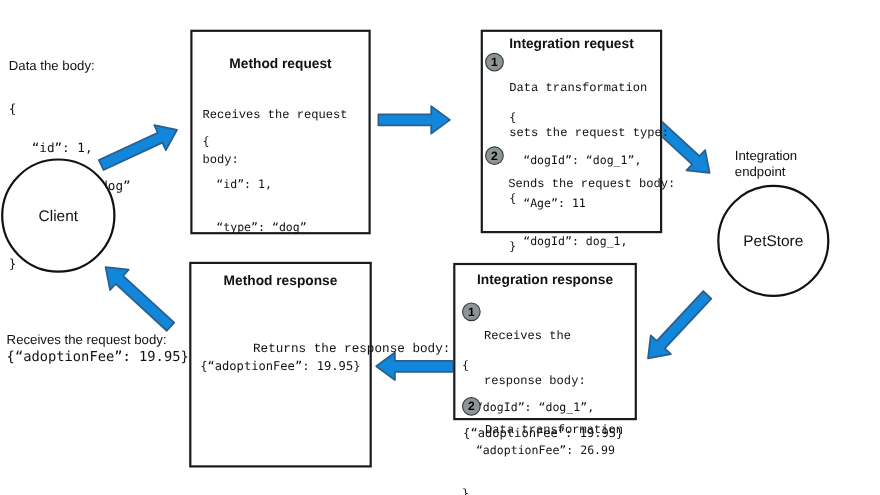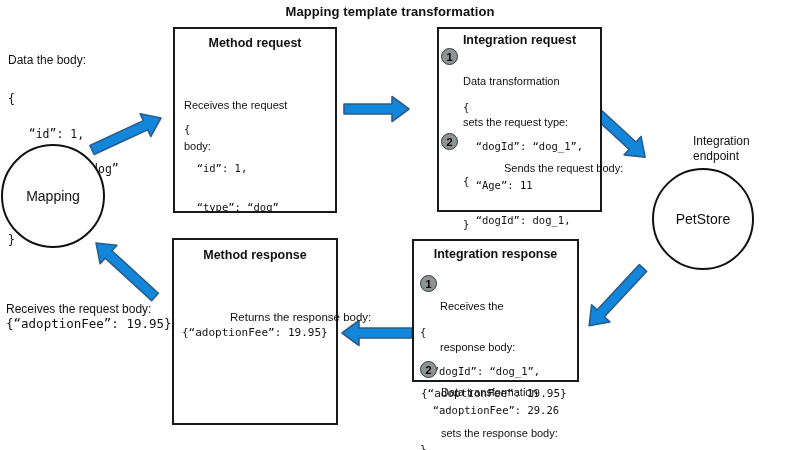--- a/index.html
+++ b/index.html
@@ -56,20 +56,21 @@
     position: absolute;
     left: 0; right: 0;
     text-align: center;
     font-size: 12.5px;
     font-weight: bold;
   }
   .lbl {
     font-size: 11px;
     line-height: 13.5px;
     white-space: pre;
+    font-family: Liberation Mono, monospace;
   }
   .code {
     font-family: "DejaVu Sans Mono", monospace;
     font-size: 10.5px;
     line-height: 13px;
     white-space: pre;
   }
   .abs { position: absolute; }
   .note-label {
     font-size: 12px;
@@ -93,29 +94,27 @@
     font-weight: bold;
     display: flex;
     align-items: center;
     justify-content: center;
   }
   .endpoint-label {
     position: absolute;
     left: 668px; top: 134px;
     font-size: 12px;
     line-height: 15px;
-    margin-left: 25px;
   }
 </style>
 </head>
 <body>
 
 <div class="canvas">
 
-  <div class="diagram-title">Mapping template transformation</div>
 
   <svg class="arrow-layer" width="800" height="450" viewBox="0 0 800 450">
     <polygon transform="translate(92 150) rotate(-24.9)" points="0,-5 59,-5 59,-12.5 76,0 59,12.5 59,5 0,5" fill="#1186db"></polygon>
     <polygon transform="translate(344 109)" points="0,-5 48,-5 48,-12.5 65,0 48,12.5 48,5 0,5" fill="#1186db"></polygon>
     <polygon transform="translate(584 101) rotate(42.6)" points="0,-5 66,-5 66,-12.5 83,0 66,12.5 66,5 0,5" fill="#1186db"></polygon>
     <polygon transform="translate(643 268) rotate(133)" points="0,-5 62,-5 62,-12.5 79,0 62,12.5 62,5 0,5" fill="#1186db"></polygon>
     <polygon transform="translate(412 333) rotate(180)" points="0,-5 53,-5 53,-12.5 70,0 53,12.5 53,5 0,5" fill="#1186db"></polygon>
     <polygon transform="translate(155 297) rotate(-137.5)" points="0,-5 63,-5 63,-12.5 80,0 63,12.5 63,5 0,5" fill="#1186db"></polygon>
   </svg>
 
@@ -124,30 +123,30 @@
     <div class="note-code" style="margin-top:3px;">
       <div>{</div>
       <div>   “id”: 1,</div>
       <div>   “type”: “dog”</div>
       <div>   “Age”: 11</div>
       <div>}</div>
     </div>
   </div>
 
   <div class="node-circle client-circle">
-    <span>Mapping</span>
+    <span>Client</span>
   </div>
 
   <div class="abs" style="left:6px; top:302px;">
     <div class="note-label">Receives the request body:</div>
     <div class="note-code" style="margin-top:2px; font-size:12.5px;">{“adoptionFee”: 19.95}</div>
   </div>
 
   <div class="box box-method-request">
-    <div class="box-title" style="top:7px;">Method request</div>
+    <div class="box-title" style="top:22px;">Method request</div>
     <div class="abs lbl" style="left:9px; top:43px;">
       <div>Receives the request</div>
       <div>body:</div>
     </div>
     <div class="abs code" style="left:9px; top:68px;">
       <div>{</div>
       <div>  “id”: 1,</div>
       <div>  “type”: “dog”</div>
       <div>  “Age”: 11</div>
       <div>}</div>
@@ -165,21 +164,21 @@
     </div>
     <div class="abs code" style="left:24px; top:46px;">
       <div>{</div>
       <div>  “dogId”: “dog_1”,</div>
       <div>  “Age”: 11</div>
       <div>}</div>
     </div>
     <div class="badge" style="left:2px; top:104px;">
       <span>2</span>
     </div>
-    <div class="abs lbl" style="left:23px; top:106px;margin-left:42px;">
+    <div class="abs lbl" style="left:23px; top:106px;">
       <div>Sends the request body:</div>
     </div>
     <div class="abs code" style="left:24px; top:120px;">
       <div>{</div>
       <div>  “dogId”: dog_1,</div>
       <div>  “Age” : 11</div>
       <div>}</div>
     </div>
   </div>
 
@@ -202,26 +201,25 @@
     <div class="badge" style="left:6px; top:34px;">
       <span>1</span>
     </div>
     <div class="abs lbl" style="left:26px; top:32px;">
       <div>Receives the</div>
       <div>response body:</div>
     </div>
     <div class="abs code" style="left:6px; top:59px;">
       <div>{</div>
       <div>  “dogId”: “dog_1”,</div>
-      <div>  “adoptionFee”: 29.26</div>
+      <div>  “adoptionFee”: 26.99</div>
       <div>}</div>
     </div>
     <div class="badge" style="left:6px; top:120px;">
       <span>2</span>
     </div>
     <div class="abs lbl" style="left:27px; top:118px;">
       <div>Data transformation</div>
-      <div>sets the response body:</div>
     </div>
     <div class="abs code" style="left:7px; top:146px; font-size:11px;">{“adoptionFee”: 19.95}</div>
   </div>
 
 </div>
 
 </body></html>

